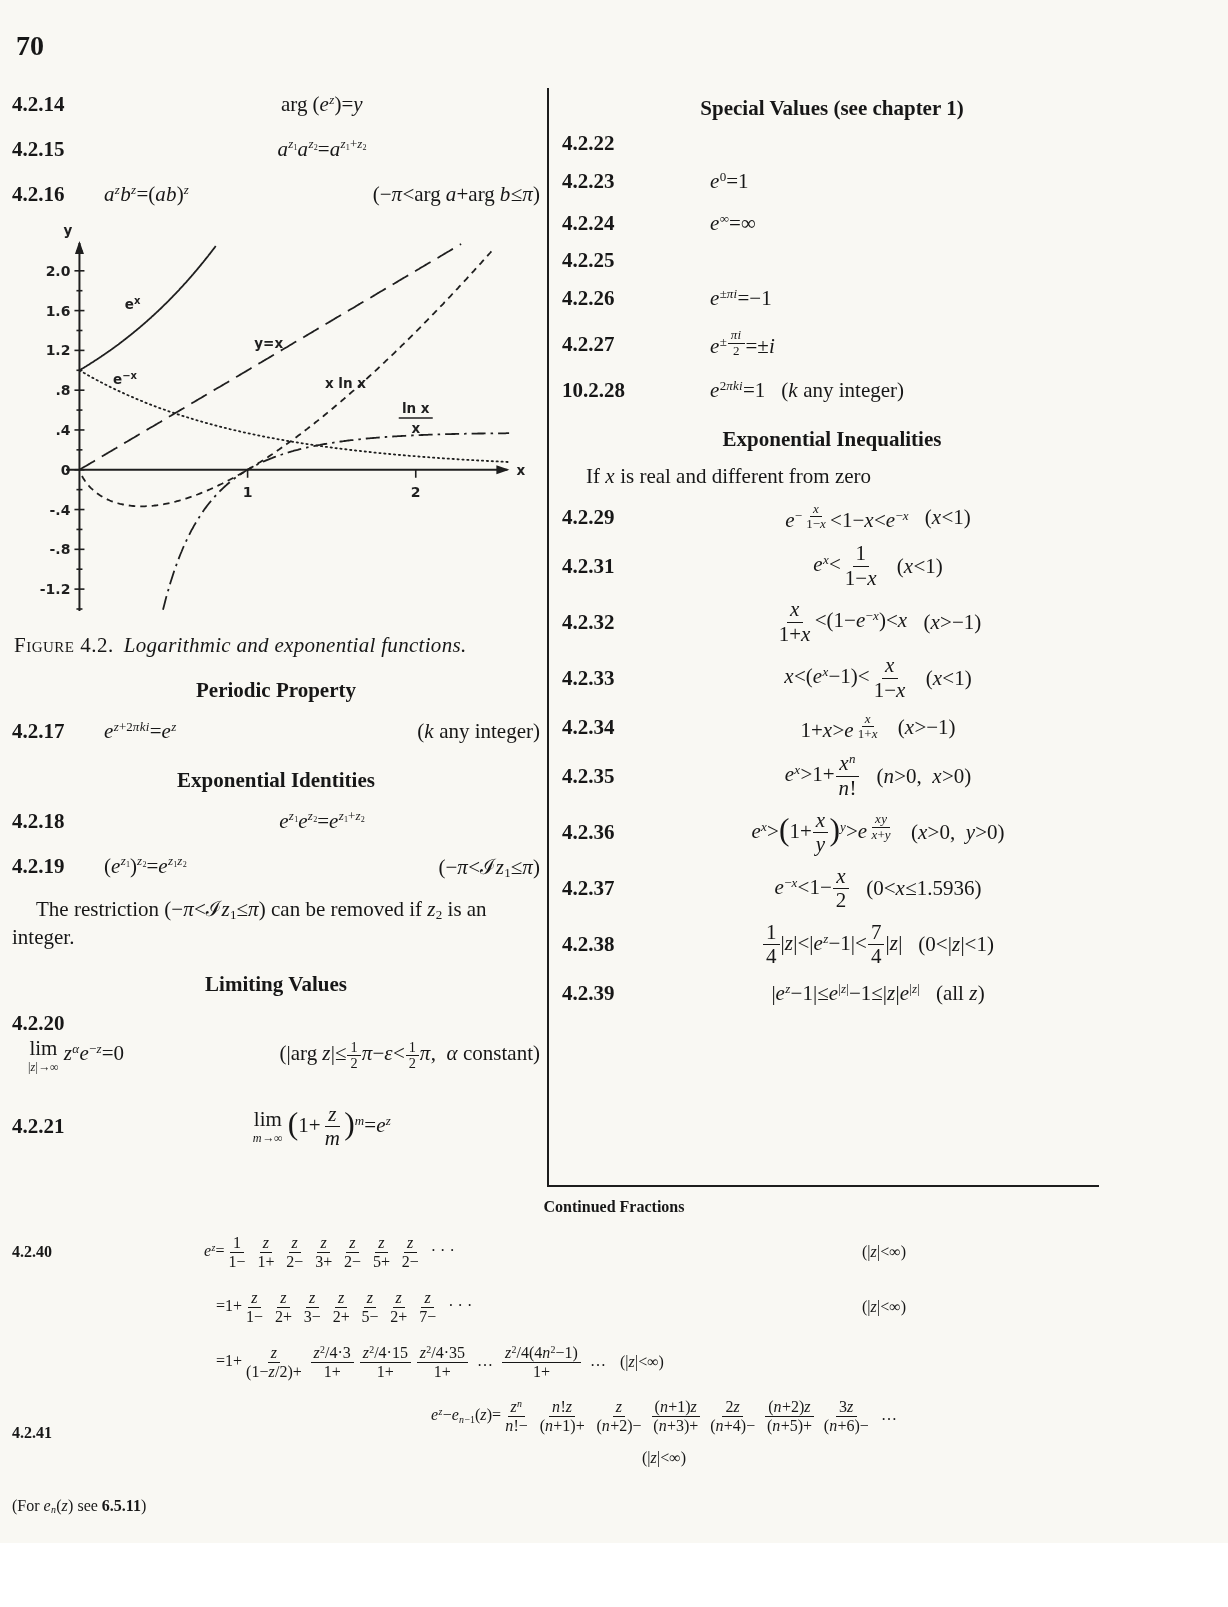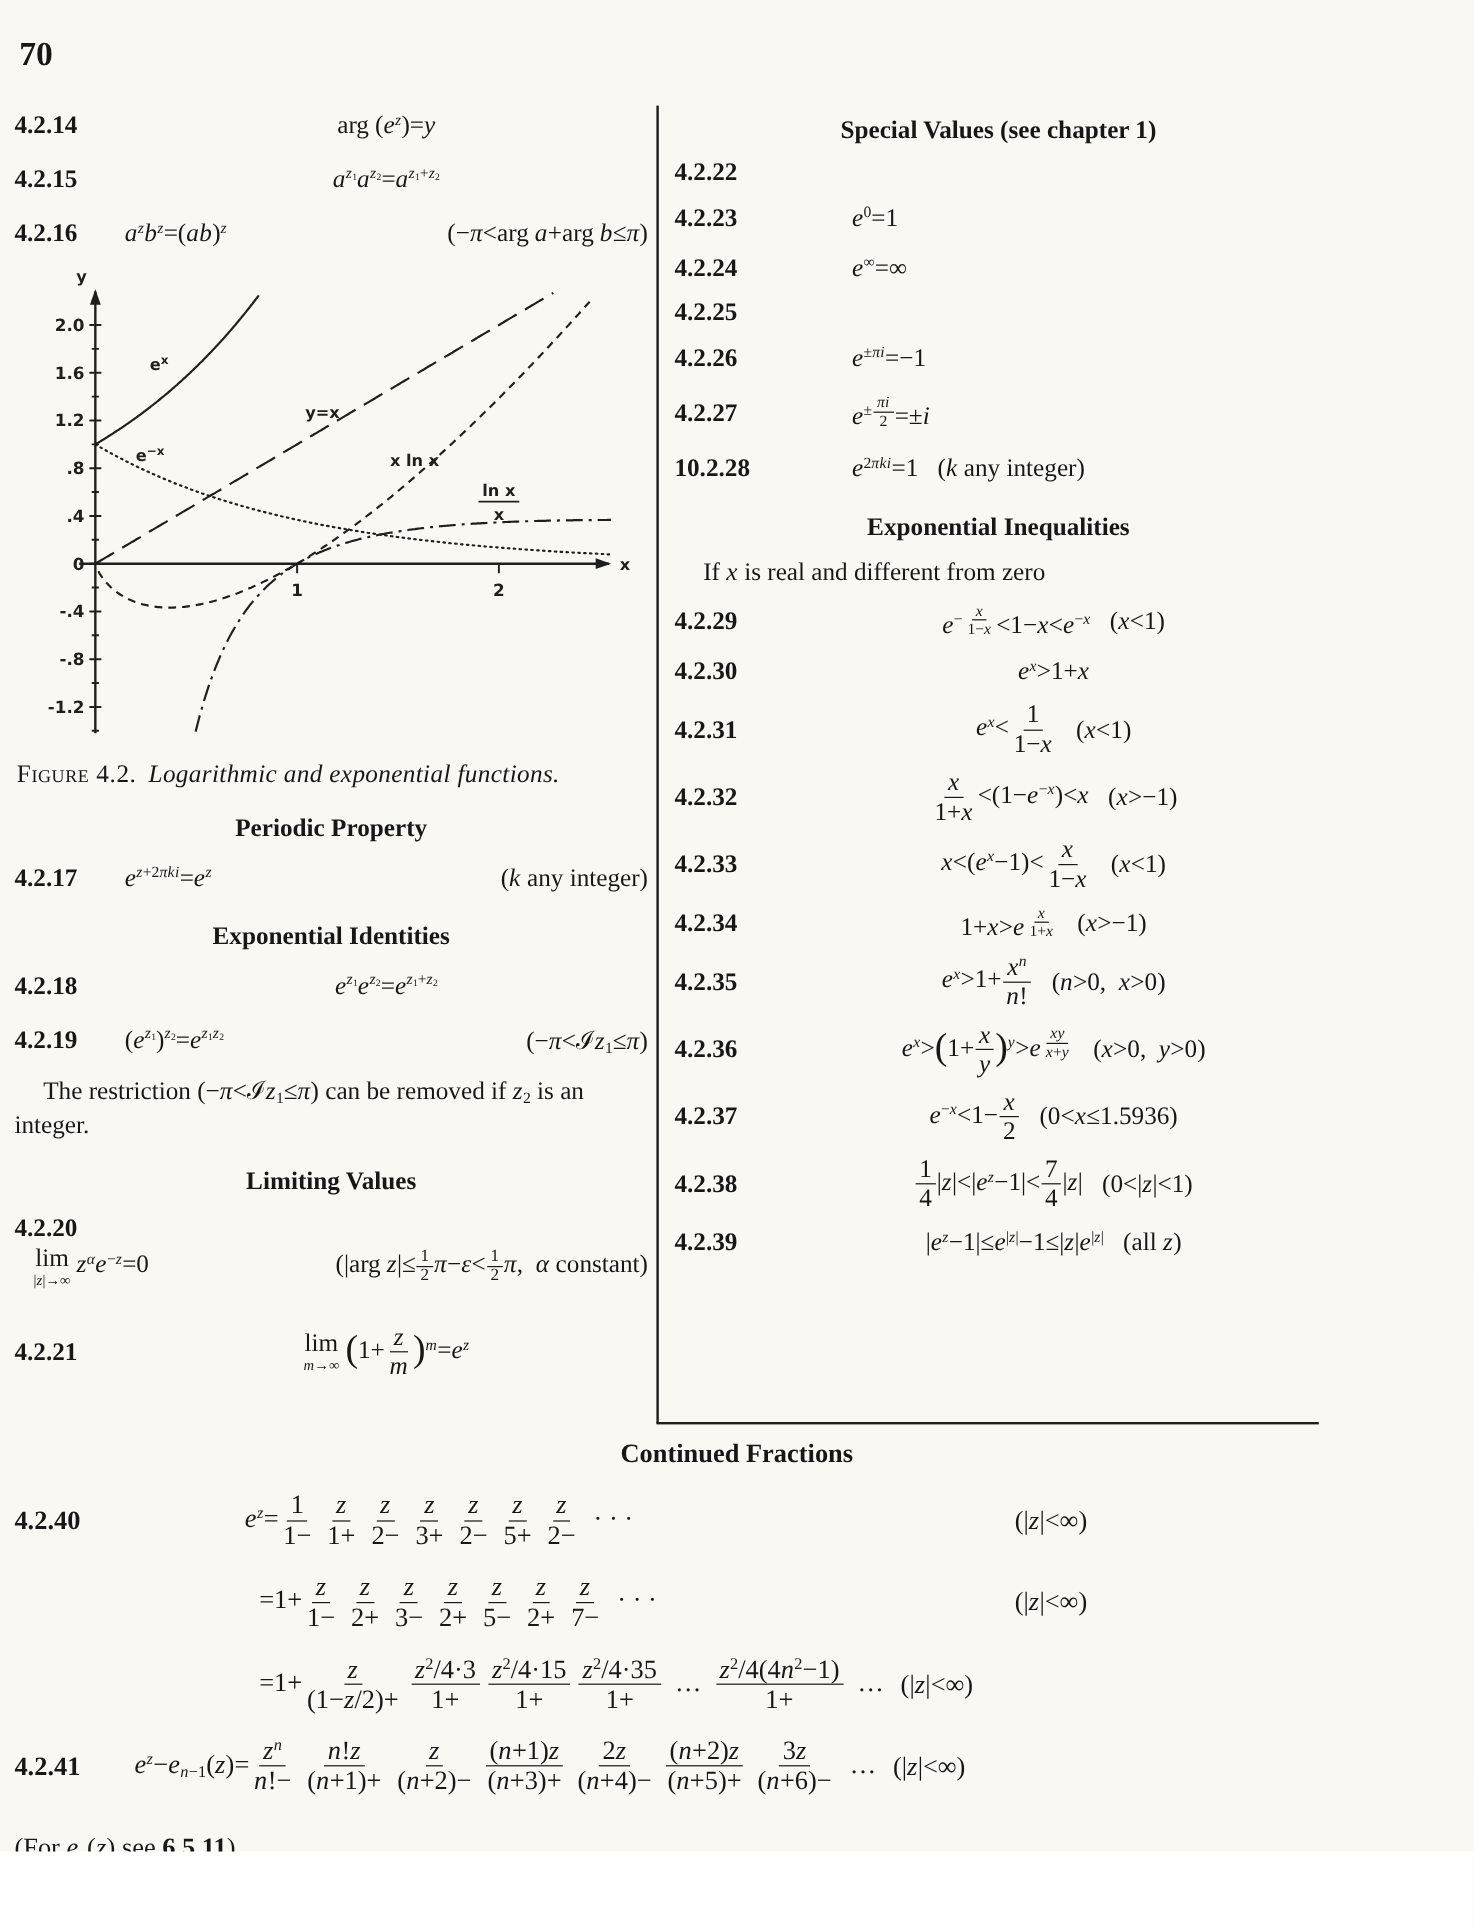--- a/index.html
+++ b/index.html
@@ -7,21 +7,21 @@
         font-family:"Liberation Serif","DejaVu Serif",serif;color:#171717;}
   
   .pageno{position:absolute;top:30px;left:16px;font-size:28px;font-weight:600;}
   .running-head{position:absolute;top:40px;left:0;width:1096px;text-align:center;
                 font-size:19px;font-weight:700;letter-spacing:2.5px;word-spacing:14px;}
   .vrule{position:absolute;left:547px;top:88px;width:2px;height:1098px;background:#1d1d1d;}
   .hrule{position:absolute;left:547px;top:1185px;width:552px;height:2px;background:#1d1d1d;}
   .col{position:absolute;top:76px;font-size:21px;}
   .col-left{left:12px;width:528px;}
   .col-right{left:562px;width:540px;}
-  .cf{position:absolute;left:12px;top:1194px;width:1204px;font-size:22px;}
+  .cf{position:absolute;left:12px;top:1194px;width:1204px;font-size:16px;}
   
   .eqrow{display:flex;align-items:center;margin:11px 0;}
   .eqno{flex:0 0 92px;font-weight:bold;}
   .eqno-line{font-weight:bold;margin:14px 0 0 0;}
   .eqbody{flex:1;display:flex;justify-content:center;align-items:center;gap:20px;min-height:34px;}
   .eqmath,.eqcond{white-space:nowrap;}
   .sec-heading{text-align:center;font-weight:bold;margin:20px 0 10px 0;}
   .para{line-height:1.35;text-indent:24px;margin:12px 0;}
   
   .eq-4-2-16 .eqbody,.eq-4-2-17 .eqbody,.eq-4-2-19 .eqbody{justify-content:space-between;}
@@ -33,21 +33,21 @@
   .col-right .row-1 .eqbody,.col-right .row-2 .eqbody,.col-right .row-3 .eqbody,
   .col-right .row-4 .eqbody,.col-right .row-5 .eqbody,.col-right .row-6 .eqbody,
   .col-right .row-7 .eqbody{justify-content:flex-start;padding-left:56px;}
   .col-right .row-6{margin:12px 0;}
   .col-right .para{margin:8px 0 10px 0;}
   
   .cf .eqrow{margin:18px 0;}
   .cf .eqbody{justify-content:flex-start;}
   .cf .row-0 .eqbody{padding-left:100px;}
   .cf .row-1 .eqbody,.cf .row-2 .eqbody{padding-left:112px;}
-  .cf .row-3 .eqbody{padding-left:8px;}
+  .cf .row-3 .eqbody{padding-left:8px;flex-direction:column;}
   .cf .row-0 .eqcond,.cf .row-1 .eqcond{margin-left:auto;margin-right:310px;}
   .cf .row-2 .eqbody,.cf .row-3 .eqbody{gap:14px;}
   .cf-head{margin:4px 0 16px 0;}
   .footnote{margin-top:30px;}
   
   i{letter-spacing:.3px;}
   .rm{font-style:normal;}
   sup{font-size:.62em;vertical-align:.55em;line-height:1;}
   sub{font-size:.62em;vertical-align:-.25em;line-height:1;}
   .frac{display:inline-flex;flex-direction:column;align-items:center;vertical-align:middle;
@@ -258,26 +258,20 @@
         <div class="eqrow row-10 eq-4-2-29">
           <span class="eqno">4.2.29</span>
           <div class="eqbody">
             <span class="eqmath"><span><i>e</i></span><sup><span>−</span><span class="frac">
                   <span class="num"><span><i>x</i></span></span>
                   <span class="den"><span>1−<i>x</i></span></span>
                 </span></sup><span>&lt;1−<i>x</i>&lt;<i>e</i></span><sup><span>−<i>x</i></span></sup></span>
             <span class="eqcond"><span>(<i>x</i>&lt;1)</span></span>
           </div>
         </div>
-        <div class="eqrow row-11 eq-4-2-30">
-          <span class="eqno">4.2.30</span>
-          <div class="eqbody">
-            <span class="eqmath"><span><i>e</i></span><sup><span><i>x</i></span></sup><span>&gt;1+<i>x</i></span></span>
-          </div>
-        </div>
         <div class="eqrow row-12 eq-4-2-31">
           <span class="eqno">4.2.31</span>
           <div class="eqbody">
             <span class="eqmath"><span><i>e</i></span><sup><span><i>x</i></span></sup><span>&lt;</span><span class="frac">
                 <span class="num"><span>1</span></span>
                 <span class="den"><span>1−<i>x</i></span></span>
               </span></span>
             <span class="eqcond"><span>(<i>x</i>&lt;1)</span></span>
           </div>
         </div>

